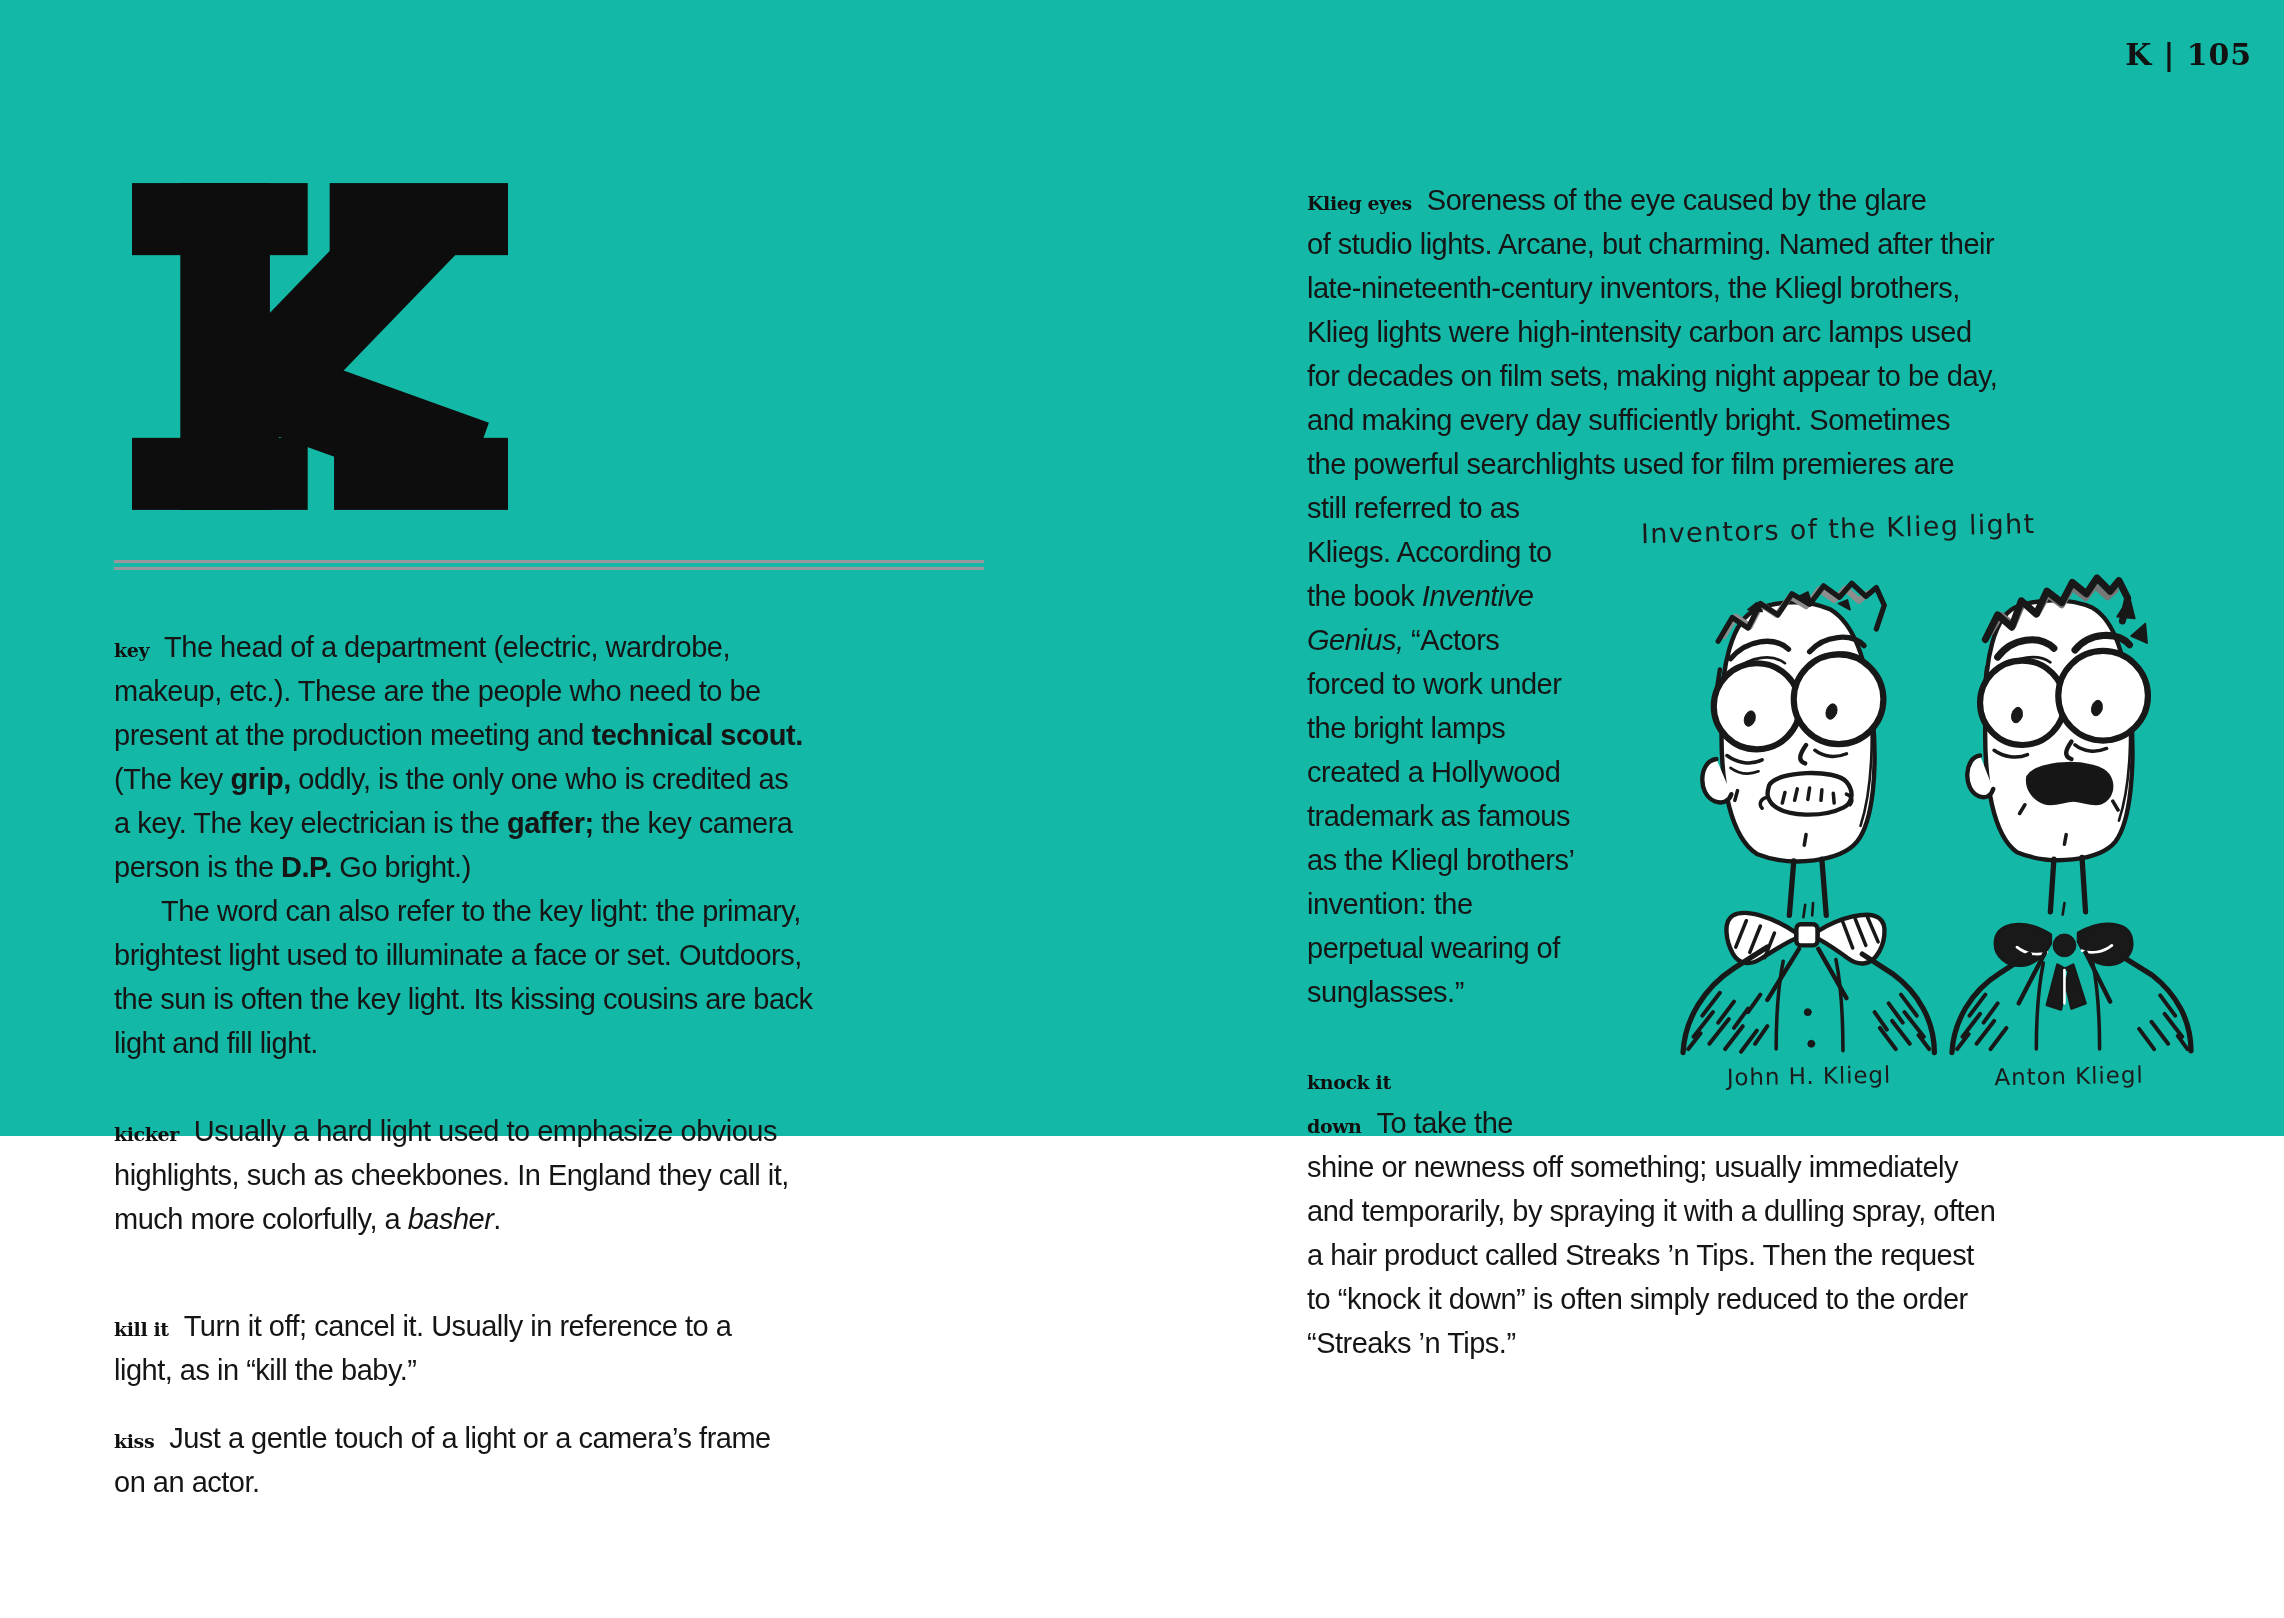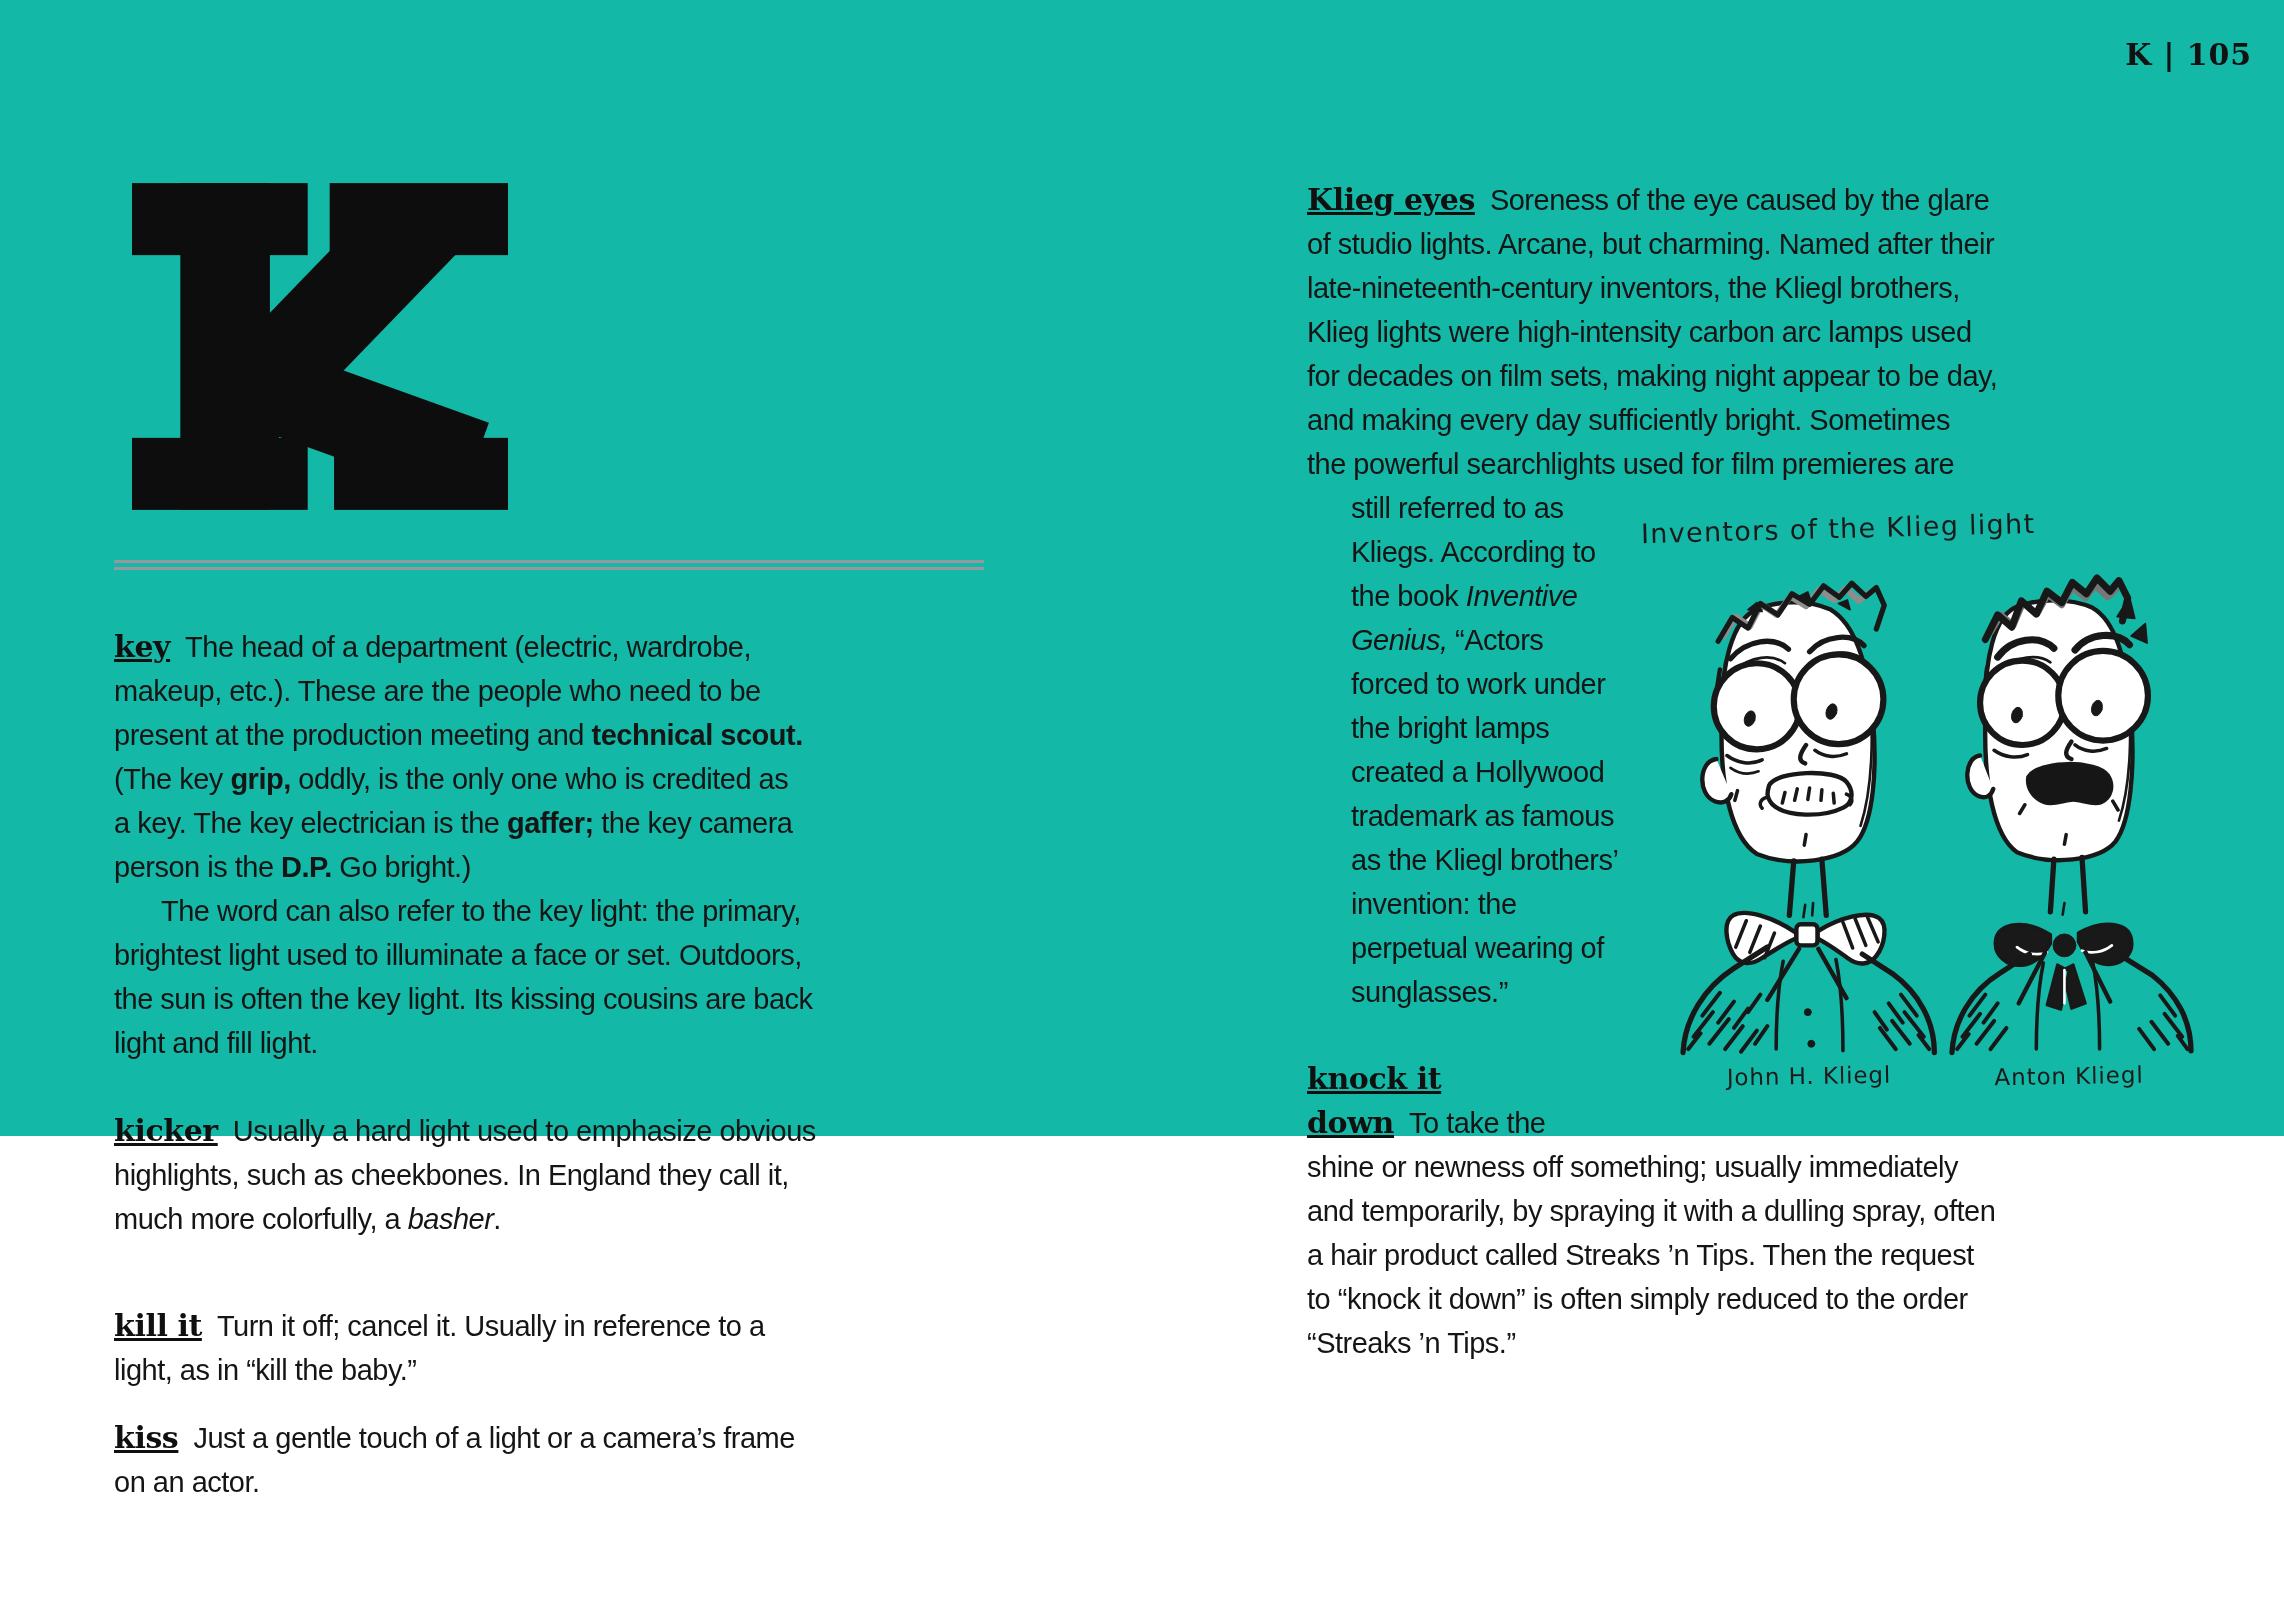--- a/index.html
+++ b/index.html
@@ -12,30 +12,30 @@
 
   .divider{position:absolute;left:114px;top:560px;width:870px;}
   .divider .rule{height:0;border-top:3.5px solid #97979d;}
   .divider .rule + .rule{margin-top:4.4px;}
 
   .body-text{position:absolute;font-size:29px;letter-spacing:-0.5px;color:#151515;}
   .line{height:44px;line-height:44px;white-space:nowrap;}
   .seg-n{}
   .seg-b{font-weight:bold;}
   .seg-i{font-style:italic;}
-  .seg-term{font-family:"DejaVu Serif",serif;font-weight:bold;font-size:30px;letter-spacing:-0.4px;margin-right:15px;color:#101010;text-decoration:underline;}
+  .seg-term{font-family:"DejaVu Serif",serif;font-weight:bold;font-size:19px;letter-spacing:-0.4px;margin-right:15px;color:#101010;}
   .seg-ind{display:inline-block;width:47px;}
 
   .entry-key{left:114px;top:625px;width:892px;}
   .entry-kicker{left:114px;top:1109px;width:892px;}
   .entry-kill-it{left:114px;top:1284px;width:892px;margin-top:20px;}
   .entry-kiss{left:114px;top:1416px;width:892px;}
 
   .klieg-main{left:1307px;top:178px;width:931px;}
-  .klieg-wrap{left:1307px;top:486px;width:457px;margin-left:44px;}
+  .klieg-wrap{left:1307px;top:486px;width:457px;}
   .knock-heading{left:1307px;top:1057px;width:457px;}
   .knock-rest{left:1307px;top:1145px;width:931px;}
 
   .illustration{position:absolute;left:1625px;top:511px;width:628px;height:615px;}
   .illo-title{position:absolute;left:16px;top:1.8px;font-family:"DejaVu Sans",sans-serif;font-size:27px;letter-spacing:1.3px;color:#1b1b1b;transform:rotate(-1.5deg);white-space:nowrap;}
   .illo-svg{position:absolute;left:0;top:44px;}
   .illo-label{position:absolute;top:552px;font-family:"DejaVu Sans",sans-serif;font-size:23px;letter-spacing:0.9px;color:#1b1b1b;transform:translateX(-50%) rotate(-1deg);white-space:nowrap;}
   .illo-label.left{left:184px;}
   .illo-label.right{left:444px;}
 </style>

